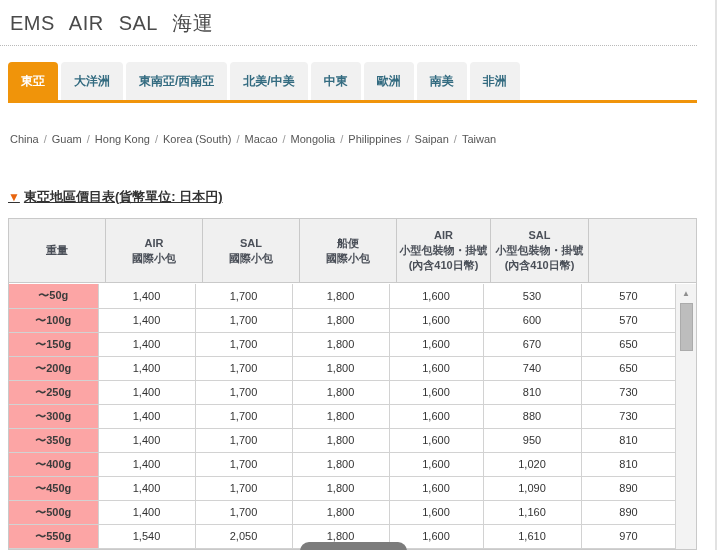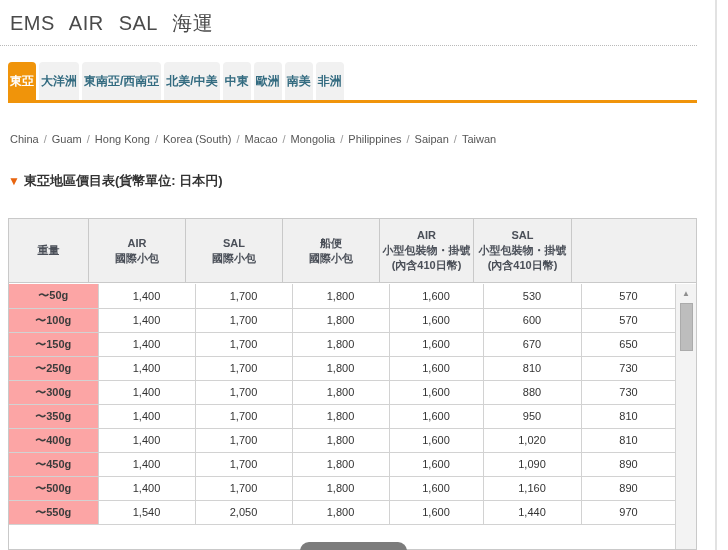--- a/index.html
+++ b/index.html
@@ -16,60 +16,60 @@
   }
 
   .top-divider {
     position:absolute; left:0; top:45px; width:697px; height:0;
     border-top:1px dotted #b9b9b9;
   }
 
   .tabs { position:absolute; left:8px; top:62px; display:flex; gap:3px; }
   .tab {
     height:38px; display:flex; align-items:center; justify-content:center;
-    padding:0 2px; background:#f1f1f1; color:#336b80;
+    padding:0 13px; background:#f1f1f1; color:#336b80;
     font-size:12px; font-weight:bold; border-radius:4px 4px 0 0;
     cursor:pointer; white-space:nowrap;
   }
   .tab.active { background:#f0940a; color:#ffffff; }
 
   .tab-underline {
     position:absolute; left:8px; top:100px; width:689px; height:3px;
     background:#f0940a;
   }
 
   .breadcrumb {
     position:absolute; left:10px; top:133px; width:700px;
     font-size:11px; color:#555;
   }
   .breadcrumb .country { cursor:pointer; }
   .breadcrumb .sep { color:#999; margin:0 5px; }
 
   .section-heading {
-    position:absolute; left:8px; top:172px;
-    font-size:13px; font-weight:bold; color:#333;
+    position:absolute; left:8px; top:188px;
+    font-size:13px; font-weight:bold; color:#333;text-decoration:underline;
   }
   .section-heading .marker { color:#e8650f; font-size:12px; margin-right:4px; }
 
   .price-table {
     position:absolute; left:8px; top:218px; width:689px; height:332px;
     border:1px solid #c9c9c9; background:#ffffff;
   }
 
   .thead {
     display:flex; height:64px; background:#f0f0f0;
     border-bottom:1px solid #c9c9c9;
   }
   .th {
     display:flex; align-items:center; justify-content:center;
     text-align:center; font-size:11px; font-weight:bold; color:#4a4f58;
     white-space:pre-line; line-height:1.35;
     border-right:1px solid #c9c9c9;
   }
-  .th:nth-child(1){ width:80px; }
+  .th:nth-child(1){ width:97px; }
   .th:nth-child(2){ width:97px; }
   .th:nth-child(3){ width:97px; }
   .th:nth-child(4){ width:97px; }
   .th:nth-child(5){ width:94px; }
   .th:nth-child(6){ width:98px; }
   .th:nth-child(7){ width:95px; }
 
   .tbody {
     position:absolute; top:65px; left:0; width:667px; bottom:0;
     overflow:hidden;
@@ -189,20 +189,29 @@
       <tr>
         <td class="weight">〜150g</td>
         <td>1,400</td>
         <td>1,700</td>
         <td>1,800</td>
         <td>1,600</td>
         <td>670</td>
         <td>650</td>
       </tr>
       <tr>
+        <td class="weight">〜200g</td>
+        <td>1,400</td>
+        <td>1,700</td>
+        <td>1,800</td>
+        <td>1,600</td>
+        <td>740</td>
+        <td>650</td>
+      </tr>
+      <tr>
         <td class="weight">〜250g</td>
         <td>1,400</td>
         <td>1,700</td>
         <td>1,800</td>
         <td>1,600</td>
         <td>810</td>
         <td>730</td>
       </tr>
       <tr>
         <td class="weight">〜300g</td>
@@ -248,21 +257,21 @@
         <td>1,600</td>
         <td>1,160</td>
         <td>890</td>
       </tr>
       <tr>
         <td class="weight">〜550g</td>
         <td>1,540</td>
         <td>2,050</td>
         <td>1,800</td>
         <td>1,600</td>
-        <td>1,440</td>
+        <td>1,610</td>
         <td>970</td>
       </tr>
     </tbody>
       </table>
   </div>
 
   <div class="vscroll">
     <div class="arrow">▲</div>
     <div class="thumb"></div>
   </div>

